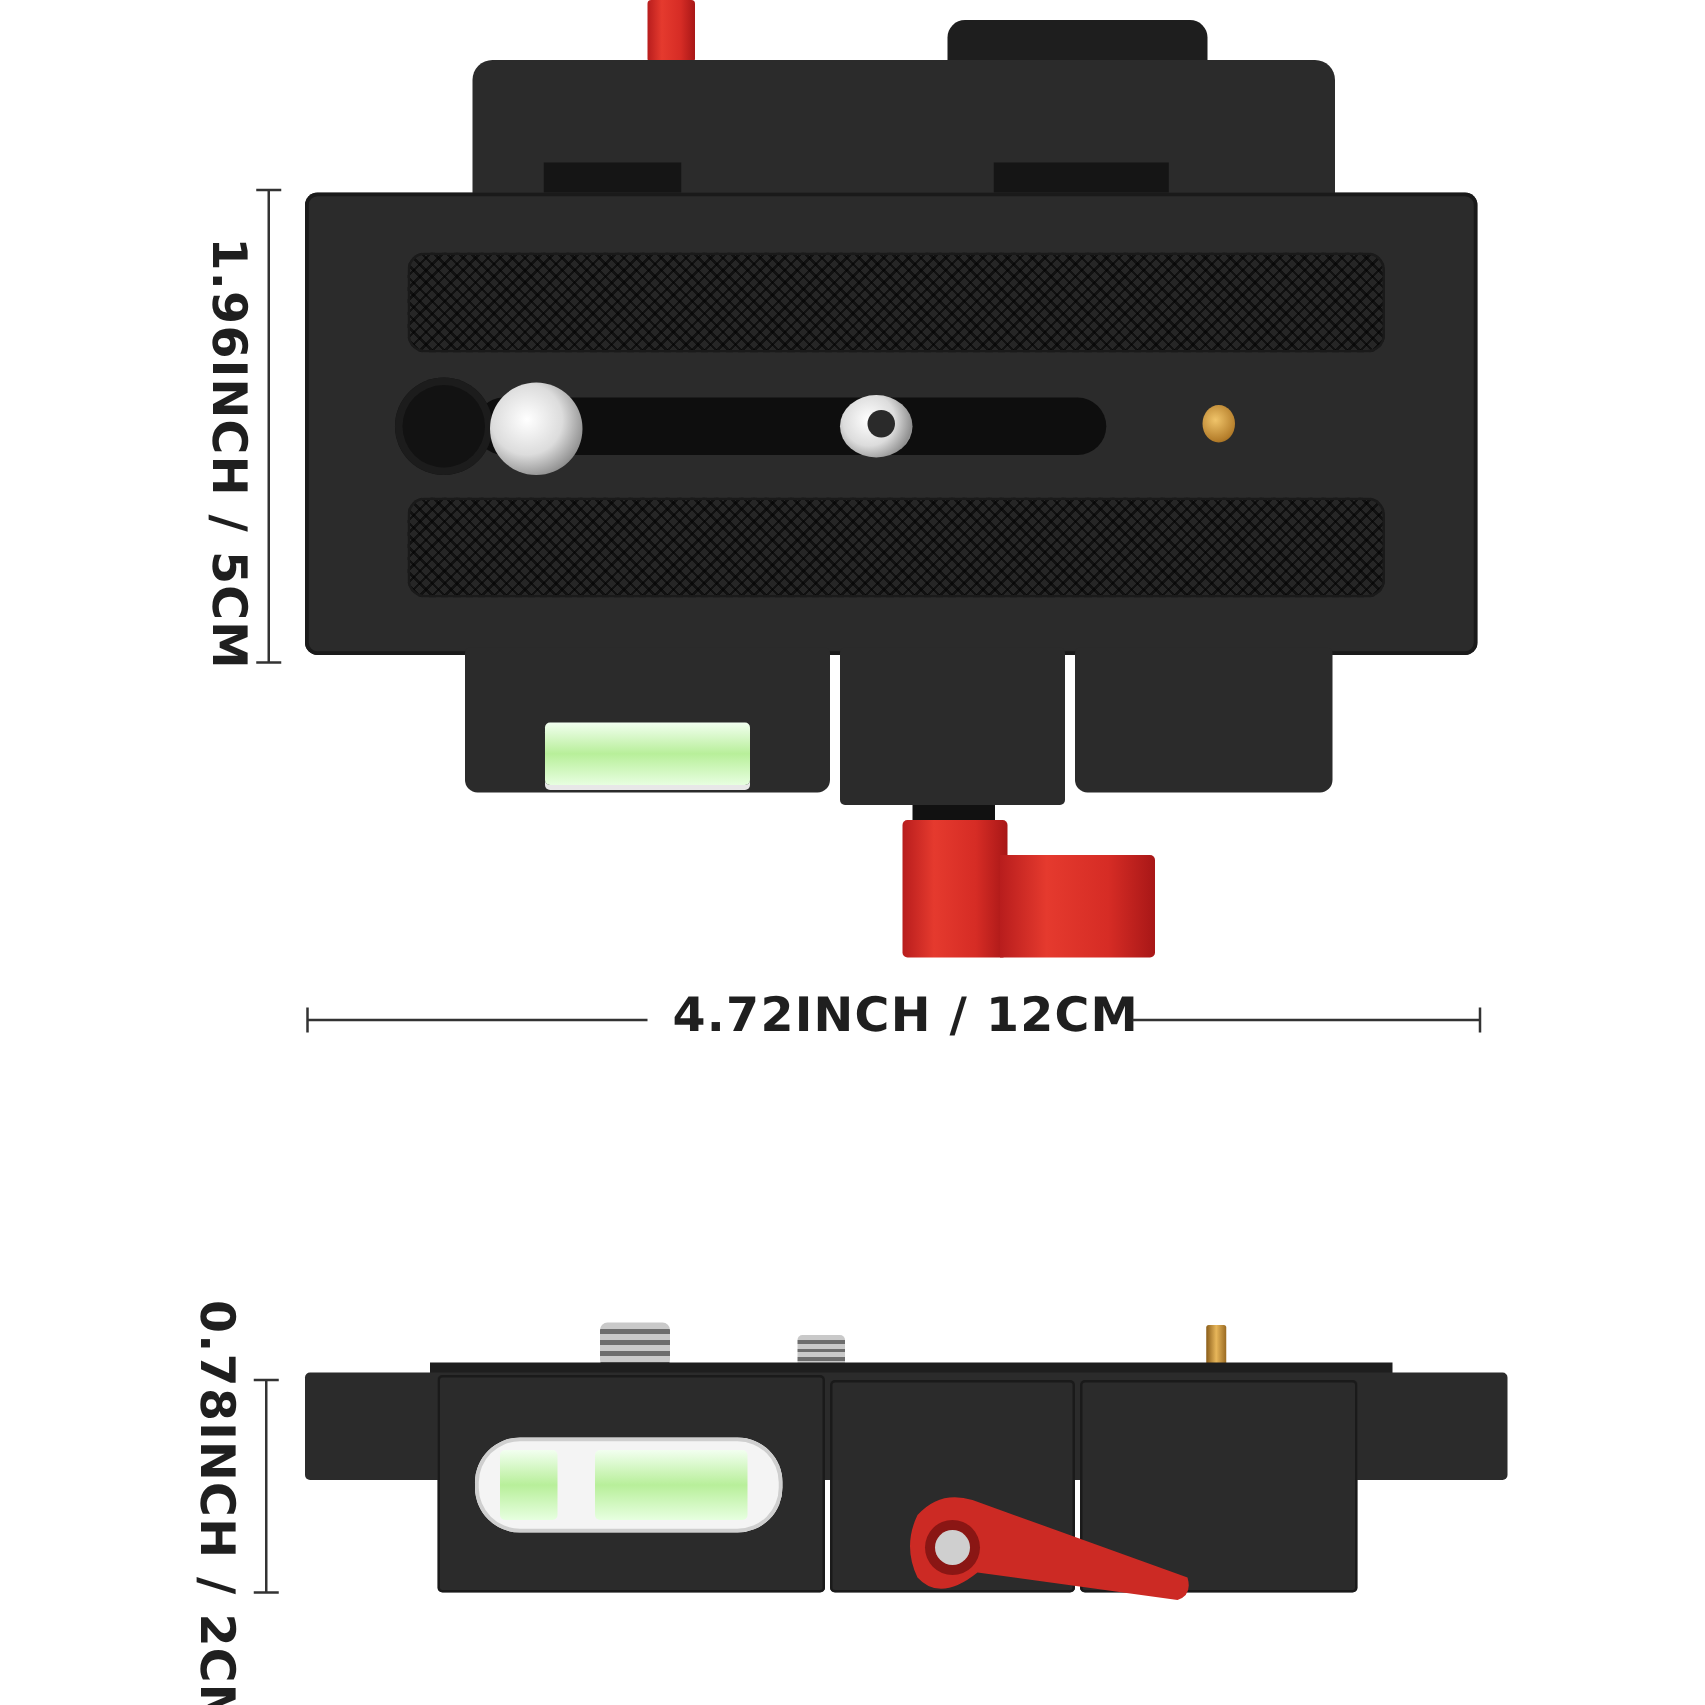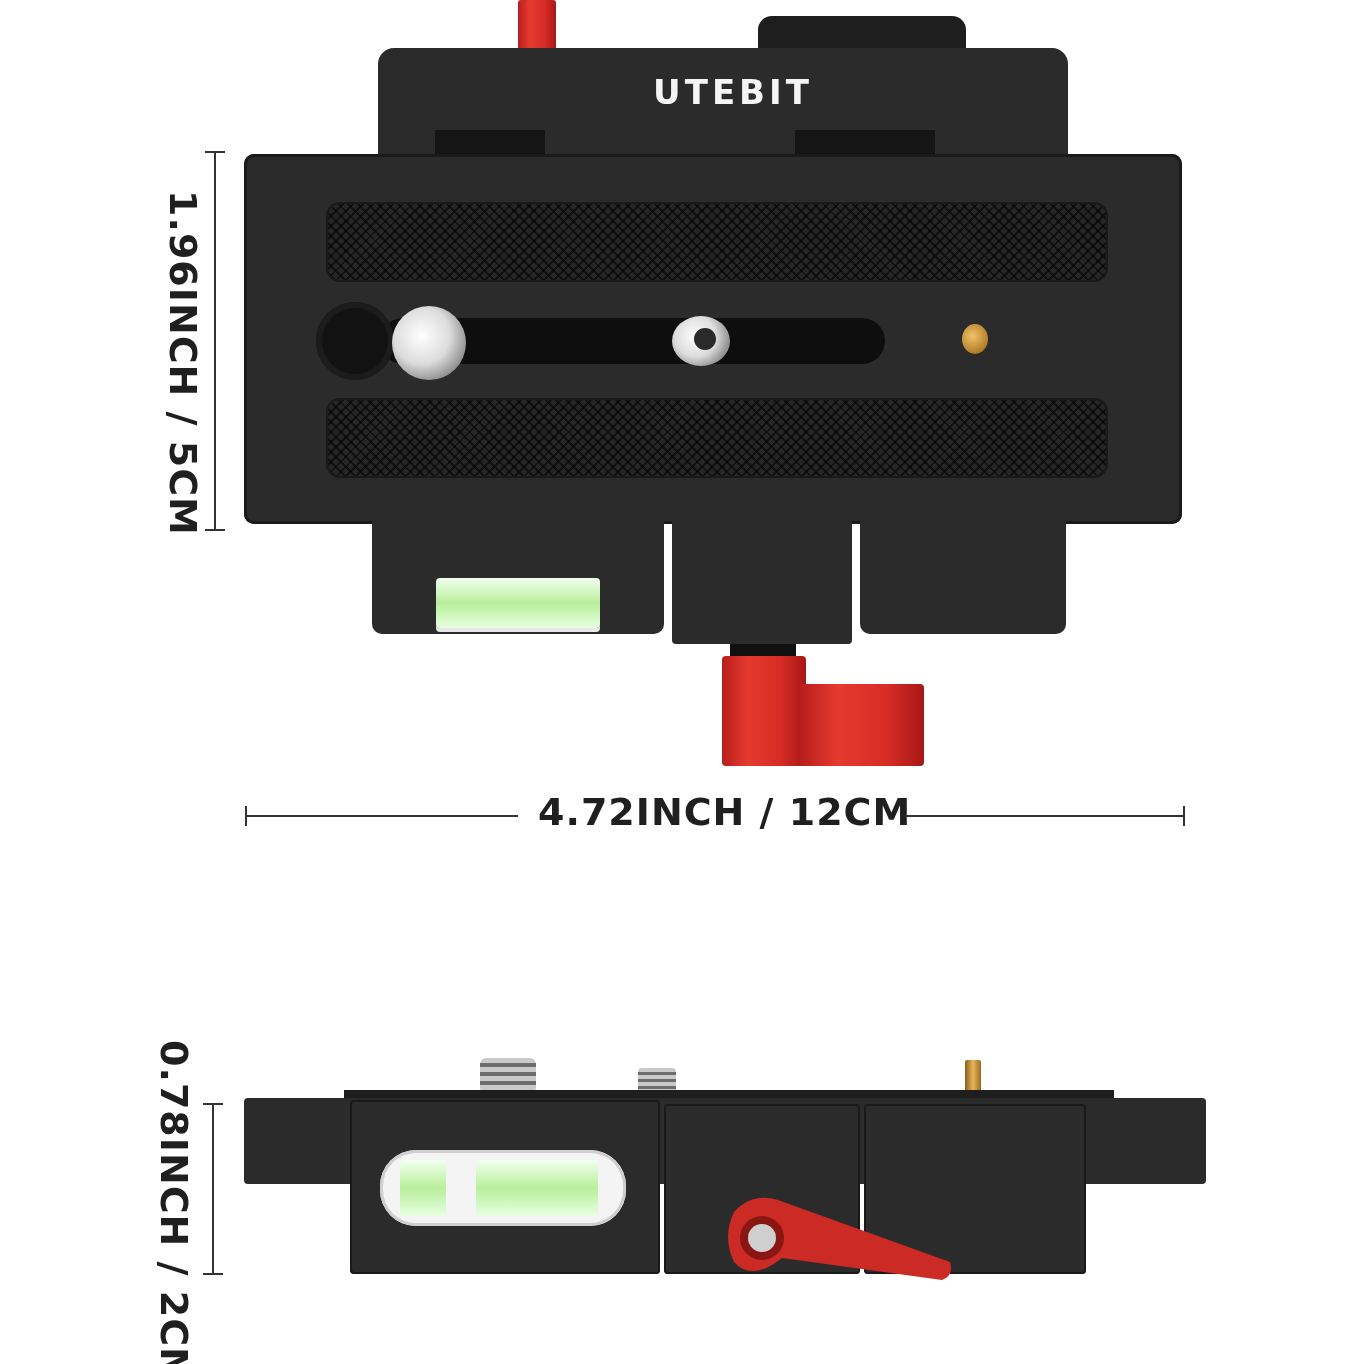--- a/index.html
+++ b/index.html
@@ -29,21 +29,20 @@
 </head>
 <body>
 
 <div class="abs" style="left:240px;top:0;width:960px;height:770px;">
 
   <div class="abs red" style="left:278px;top:0;width:38px;height:50px;border-radius:3px;"></div>
 
   <div class="abs dark" style="left:518px;top:16px;width:208px;height:40px;border-radius:14px 14px 0 0;"></div>
 
   <div class="abs black" style="left:138px;top:48px;width:690px;height:120px;border-radius:16px 16px 4px 4px;"></div>
-  <div class="abs" style="left:398px;top:72px;width:190px;text-align:center;color:#f5f5f5;font-weight:bold;font-size:34px;letter-spacing:4px;">UTEBIT</div>
 
   <div class="abs" style="left:195px;top:130px;width:110px;height:40px;background:#151515;"></div>
   <div class="abs" style="left:555px;top:130px;width:140px;height:40px;background:#151515;"></div>
 
   <div class="abs black" style="left:4px;top:154px;width:938px;height:370px;border-radius:10px;box-shadow:inset 0 0 0 3px #1a1a1a;"></div>
 
   <div class="abs knurl" style="left:86px;top:202px;width:782px;height:80px;"></div>
   <div class="abs knurl" style="left:86px;top:398px;width:782px;height:80px;"></div>
 
   <div class="abs" style="left:140px;top:318px;width:505px;height:46px;background:#0e0e0e;border-radius:23px;"></div>

